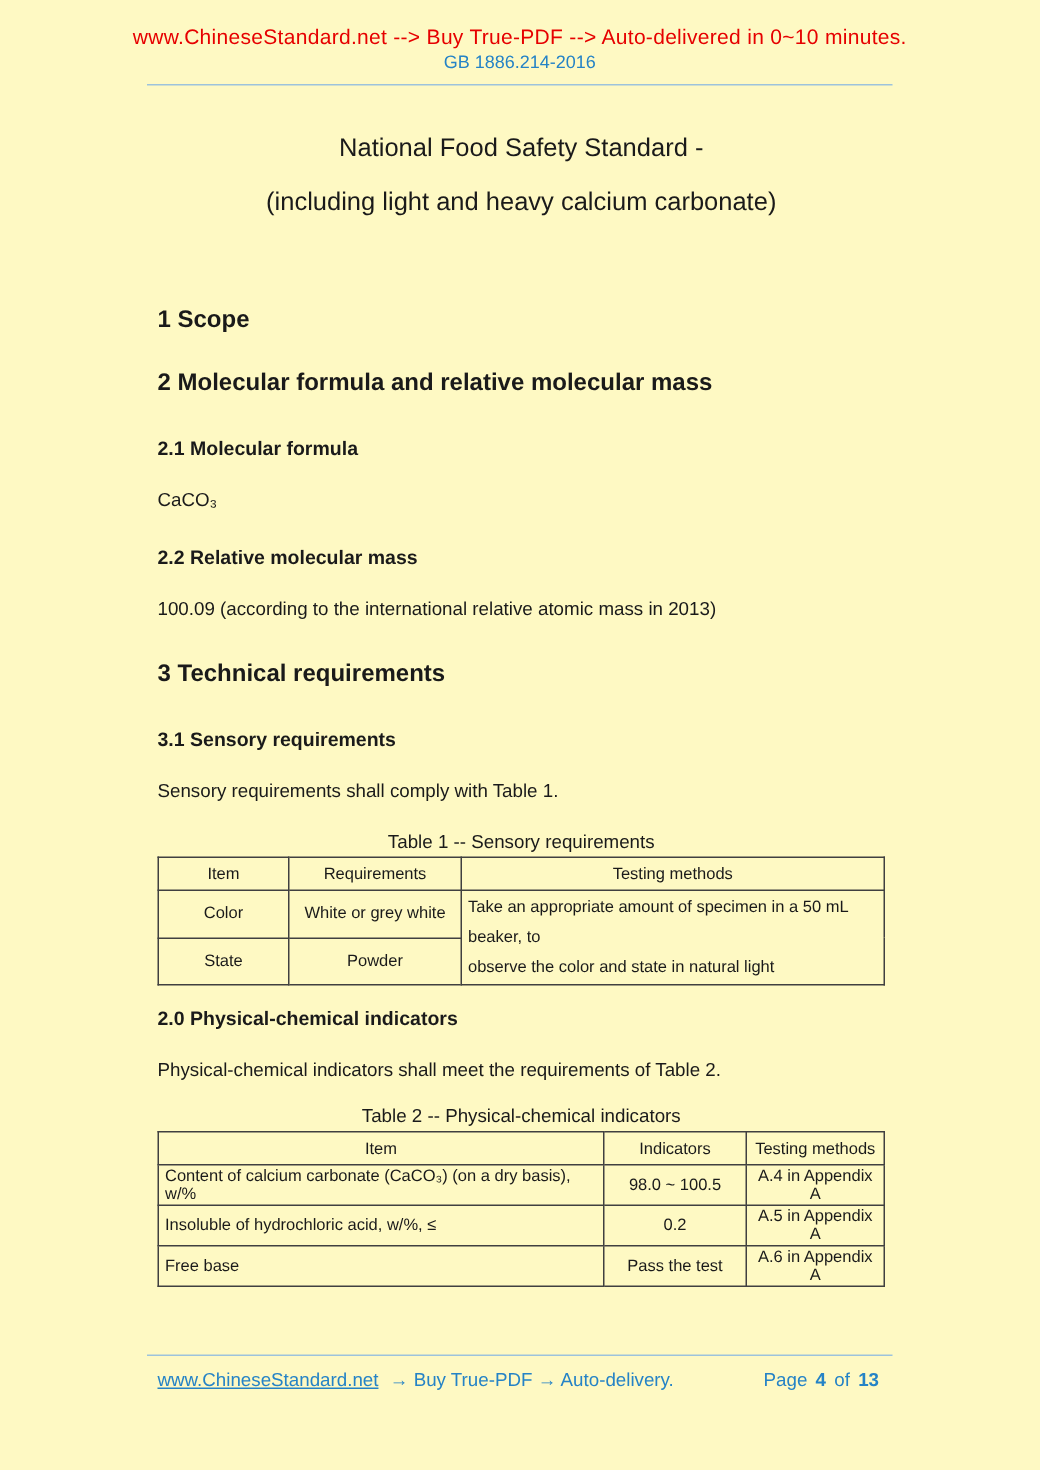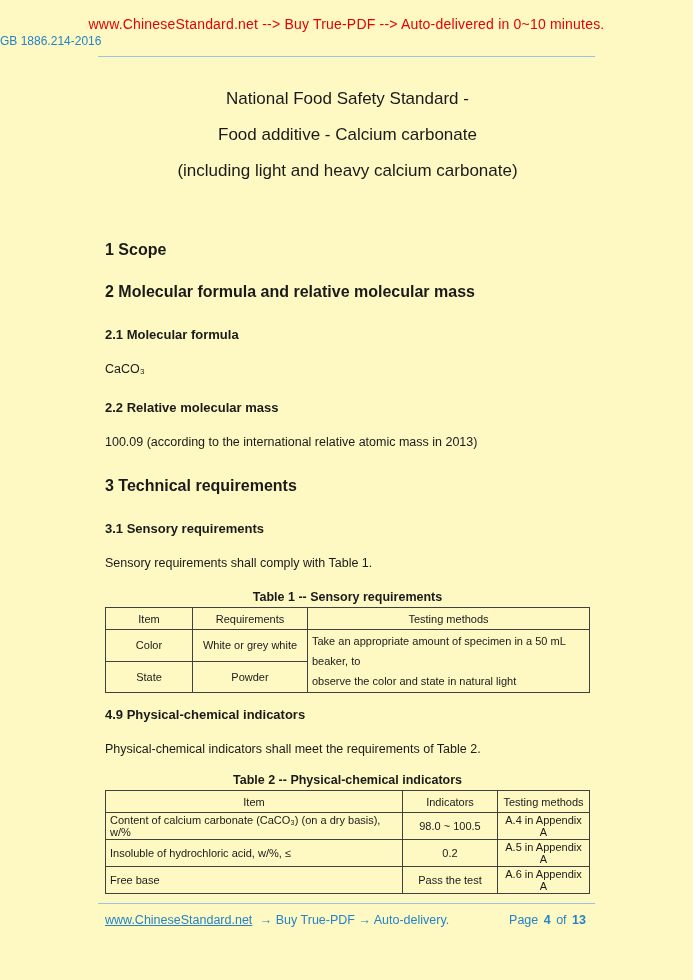--- a/index.html
+++ b/index.html
@@ -12,20 +12,21 @@
     overflow:hidden;
   }
   .promo{
     padding-top:16px;
     text-align:center;
     font-size:14px;
     color:#e60000;
     letter-spacing:0.2px;
   }
   .std-code{
+    text-align:center;
     font-size:12px;
     color:#2583c6;
     margin-top:2px;
   }
   .top-rule{
     margin:8px 98px 0 98px;
     border:none;
     border-top:1px solid #9dc3dc;
     height:0;
   }
@@ -57,21 +58,21 @@
   .para{margin-top:26px;}
   .para .just{text-align:justify;text-align-last:justify;}
   .mt26{margin-top:26px;}
   .mt22{margin-top:22px;}
   .mt18{margin-top:18px;}
   .mt14{margin-top:14px;}
   .tbl-caption{
     margin-top:18px;
     text-align:center;
     font-size:12.5px;
-    font-weight:bold;
+    font-weight:normal;
   }
   .cap2{margin-top:15px;}
   table.std{
     margin-top:3px;
     border-collapse:collapse;
     width:485px;
     font-size:11px;
     color:#1a1a1a;
   }
   table.std td,table.std th{
@@ -115,21 +116,20 @@
 <div class="page">
 
   <div class="promo">www.ChineseStandard.net --&gt; Buy True-PDF --&gt; Auto-delivered in 0~10 minutes.</div>
   <div class="std-code">GB 1886.214-2016</div>
   <hr class="top-rule">
 
   <div class="content">
 
     <div class="doc-title">
       <div>National Food Safety Standard -</div>
-      <div>Food additive - Calcium carbonate</div>
       <div>(including light and heavy calcium carbonate)</div>
     </div>
 
     <div class="h1 h1-scope">1 Scope</div>
 
 
     <div class="h1 h1-mol">2 Molecular formula and relative molecular mass</div>
     <div class="h3 mt26">2.1 Molecular formula</div>
     <div class="body-text mt18">CaCO₃</div>
     <div class="h3 mt22">2.2 Relative molecular mass</div>
@@ -155,21 +155,21 @@
           <div class="mline">observe the color and state in natural light</div>
         </td>
       </tr>
       <tr>
         <td class="c">State</td>
         <td class="c">Powder</td>
       </tr>
     </tbody>
       </table>
 
-    <div class="h3 mt14">4.9 Physical-chemical indicators</div>
+    <div class="h3 mt14">2.0 Physical-chemical indicators</div>
     <div class="body-text mt18">Physical-chemical indicators shall meet the requirements of Table 2.</div>
 
     <div class="tbl-caption cap2">Table 2 -- Physical-chemical indicators</div>
     <table class="std">
       <tbody>
           <tr>
         <th class="t2-col-item">Item</th>
         <th class="t2-col-ind">Indicators</th>
         <th>Testing methods</th>
       </tr>

